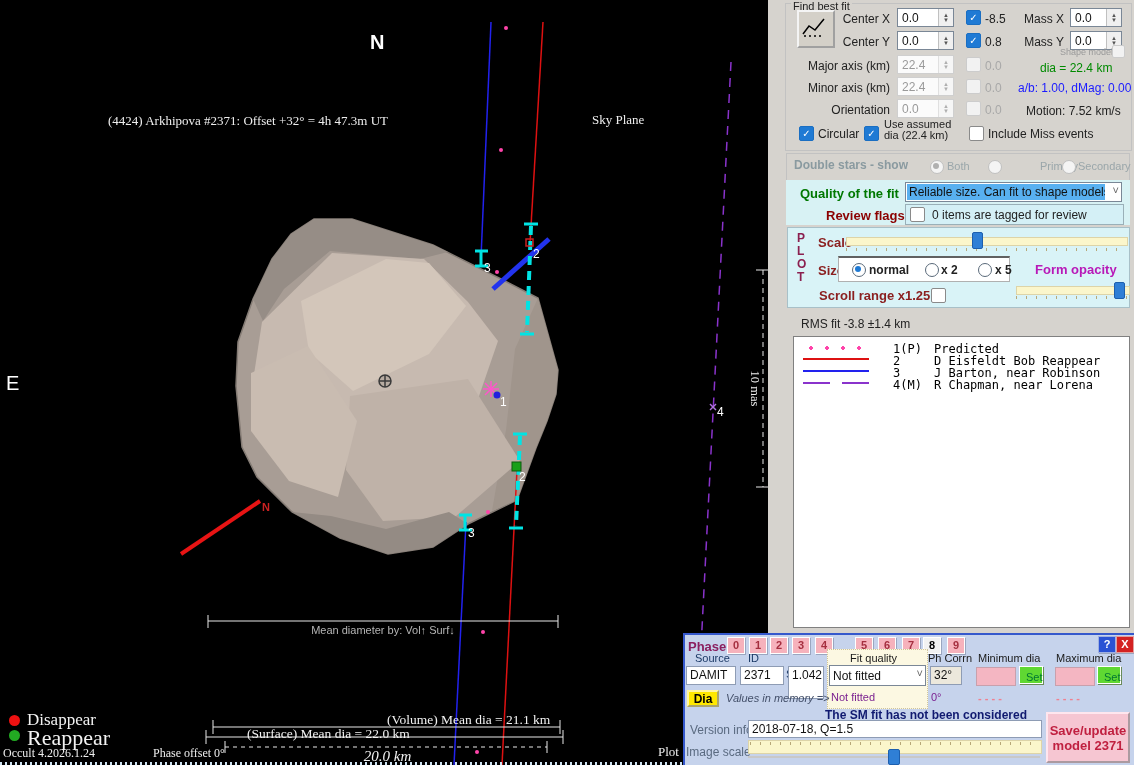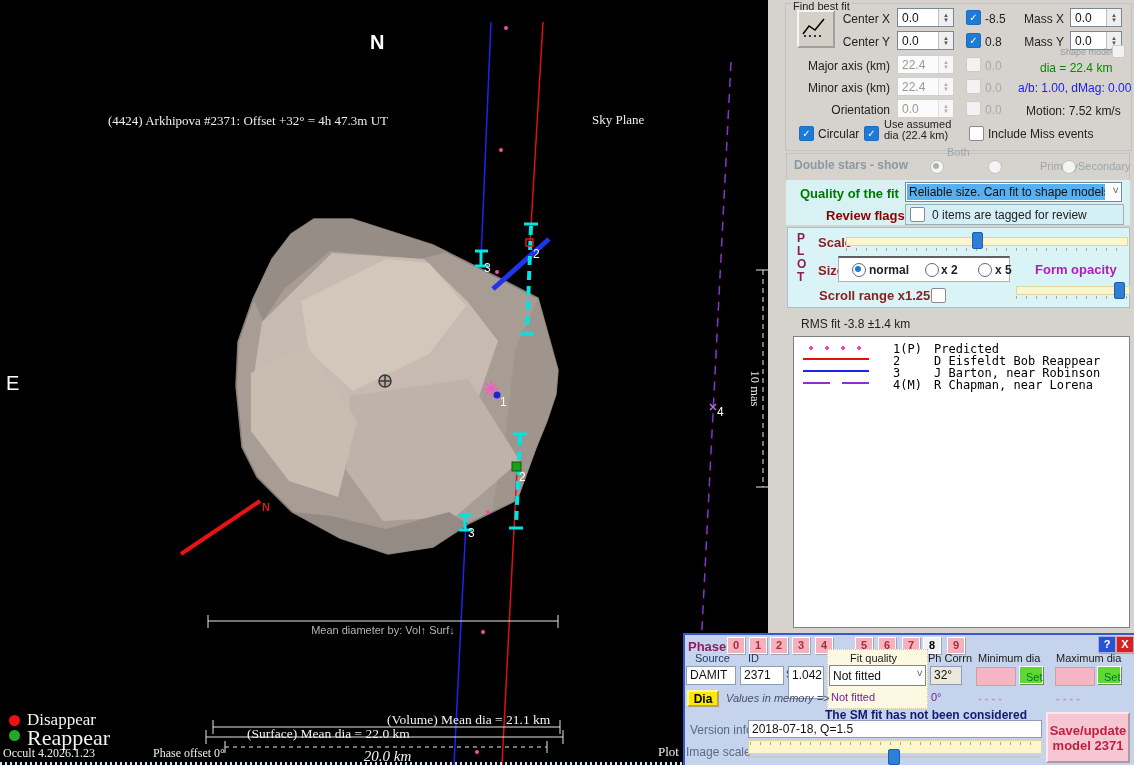--- a/index.html
+++ b/index.html
@@ -196,21 +196,21 @@
   <div class="abs ser c" style="left:724px;top:381px;width:60px;font-size:12.5px;color:#eee;transform:rotate(90deg);">10 mas</div>
   <div class="abs c" style="left:233px;top:624px;width:300px;font-size:11px;color:#b4b4b4;">Mean diameter by: Vol↑ Surf↓</div>
   <div class="abs ser" style="left:387px;top:712px;font-size:13.5px;color:#f2f2f2;">(Volume) Mean dia = 21.1 km</div>
   <div class="abs ser" style="left:247px;top:726px;font-size:13.5px;color:#f2f2f2;">(Surface) Mean dia = 22.0 km</div>
   <div class="abs ser c" style="left:345px;top:748px;width:85px;font-size:15px;font-style:italic;color:#f2f2f2;">20.0 km</div>
 
   <div class="abs" style="left:9px;top:715px;width:11px;height:11px;border-radius:50%;background:#ee1111;"></div>
   <div class="abs ser" style="left:27px;top:710px;font-size:17px;color:#f2f2f2;">Disappear</div>
   <div class="abs" style="left:9px;top:730px;width:11px;height:11px;border-radius:50%;background:#22aa22;"></div>
   <div class="abs ser" style="left:27px;top:725px;font-size:22px;color:#f2f2f2;">Reappear</div>
-  <div class="abs ser" style="left:3px;top:746px;font-size:12px;color:#eee;">Occult 4.2026.1.23</div>
+  <div class="abs ser" style="left:3px;top:746px;font-size:12px;color:#eee;">Occult 4.2026.1.24</div>
   <div class="abs ser" style="left:112px;top:746px;font-size:12px;color:#eee;margin-left:41px;">Phase offset 0°</div>
   <div class="abs ser" style="left:658px;top:744px;font-size:13px;color:#eee;">Plot</div>
   <div class="abs" style="left:0;top:762px;width:768px;height:3px;background-image:repeating-linear-gradient(90deg,#cfe4f4 0 2px,transparent 2px 5px);"></div>
 
   <div class="panel">
 
     <div class="gbox" style="left:17px;top:3px;width:345px;height:146px;"></div>
     <div class="lbl small" style="left:23px;top:0;background:#d6d3ce;padding:0 2px;">Find best fit</div>
     <div class="abs" style="left:29px;top:10px;width:34px;height:34px;background:#d4d0c8;border:2px outset #f4f4f4;">
       <svg width="30" height="30">
@@ -264,21 +264,21 @@
   <div class="lbl" style="left:818px;top:127px;">Circular</div>
   <span class="cb" style="left:864px;top:126px;"></span>
   <div class="lbl small pre" style="left:884px;top:119px;line-height:11px;">Use assumed
 dia (22.4 km)</div>
   <span class="cb un" style="left:969px;top:126px;"></span>
   <div class="lbl" style="left:988px;top:127px;">Include Miss events</div>
 
   <div class="gbox" style="left:786px;top:153px;width:342px;height:26px;"></div>
   <div class="lbl" style="left:794px;top:158px;font-weight:bold;color:#8a9aa0;">Double stars - show</div>
   <span class="rad dis sel" style="left:930px;top:160px;"></span>
-  <div class="lbl small" style="left:947px;top:146px;color:#9aa6aa;text-align:right;">Both</div>
+  <div class="lbl small" style="left:947px;top:160px;color:#9aa6aa;text-align:right;">Both</div>
   <span class="rad dis" style="left:988px;top:160px;"></span>
   <div class="lbl small" style="left:1004px;top:160px;color:#9aa6aa;margin-left:36px;">Primary</div>
   <span class="rad dis" style="left:1062px;top:160px;"></span>
   <div class="lbl small" style="left:1078px;top:160px;color:#9aa6aa;">Secondary</div>
 
   <div class="abs" style="left:786px;top:180px;width:344px;height:45px;background:#d8f2f4;"></div>
   <div class="lbl" style="left:800px;top:186px;font-weight:bold;font-size:13px;color:#007800;">Quality of the fit</div>
   <div class="dd" style="left:905px;top:182px;width:217px;height:20px;">
     <span class="abs" style="left:1px;top:1px;right:16px;bottom:1px;background:#58b0f0;padding:1px 2px;font-size:12px;white-space:nowrap;overflow:hidden;">Reliable size. Can fit to shape models</span>
     <span class="ddarrow">˅</span>

